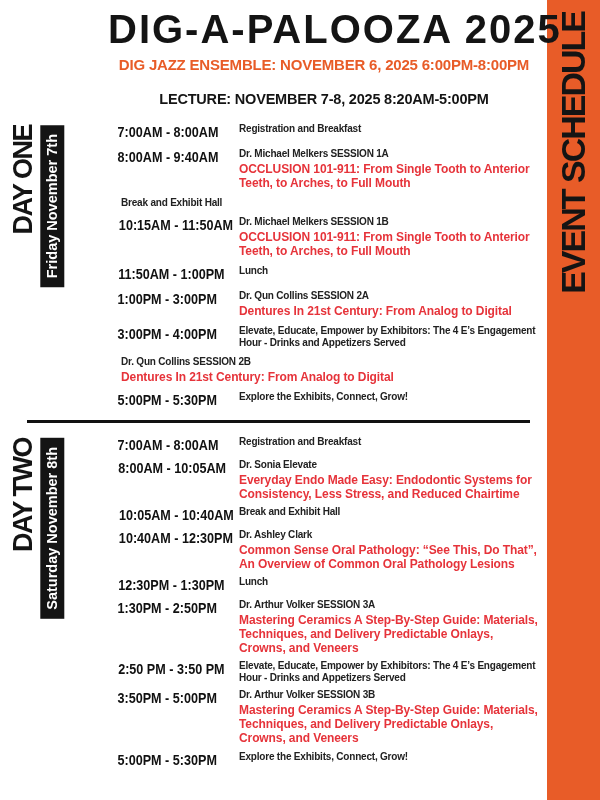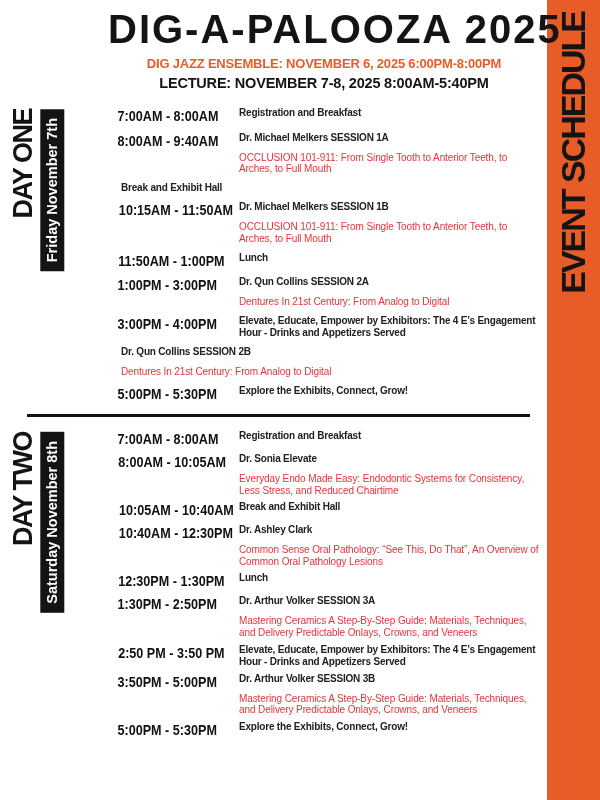--- a/index.html
+++ b/index.html
@@ -48,23 +48,23 @@
     line-height: 1.0;
     font-weight: bold;
     letter-spacing: 2px;
     color: #141414;
     white-space: nowrap;
     margin-bottom: 7px;
   }
   .sub-jazz {
     color: #E85C28;
     font-weight: bold;
-    font-size: 13px;
+    font-size: 15px;
     letter-spacing: -0.2px;
-    margin-bottom: 4px;
+    margin-bottom: 18px;
     white-space: nowrap;
   }
   .sub-lecture {
     color: #141414;
     font-weight: bold;
     font-size: 14.5px;
     letter-spacing: -0.2px;
     white-space: nowrap;
   }
 
@@ -118,26 +118,26 @@
   .time > span { display: inline-block; transform: scaleX(0.84); }
   .desc { margin-left: 13px; width: 308px; }
   .rtitle {
     font-size: 10px;
     font-weight: bold;
     line-height: 1.2;
     color: #212121;
     letter-spacing: -0.2px;
   }
   .rdetail {
-    font-size: 10px;
-    font-weight: normal;
+    font-size: 12px;
+    font-weight: bold;
     line-height: 1.18;
     color: #E6333A;
     letter-spacing: -0.1px;
-    margin-top: 8px;
+    margin-top: 2px;
   }
 
   .divider {
     border: none;
     border-top: 3px solid #111111;
     width: 503px;
     margin: 12px 0 13px -81px;
   }
 </style>
 </head>
@@ -147,21 +147,21 @@
 
   <div class="side-strip">
     <div class="banner-text">EVENT SCHEDULE</div>
   </div>
 
   <div class="content">
 
     <div class="header">
       <div class="title">DIG-A-PALOOZA 2025</div>
       <div class="sub-jazz">DIG JAZZ ENSEMBLE: NOVEMBER 6, 2025 6:00PM-8:00PM</div>
-      <div class="sub-lecture">LECTURE: NOVEMBER 7-8, 2025 8:00AM-5:40PM</div>
+      <div class="sub-lecture">LECTURE: NOVEMBER 7-8, 2025 8:20AM-5:00PM</div>
     </div>
 
     <div class="day-section day-one">
       <div class="day-rail">
         <div class="day-label">DAY ONE</div>
         <div class="day-bar">Friday November 7th</div>
       </div>
       <div class="rows">
           <div class="row">
             <div class="time"><span>7:00AM - 8:00AM</span></div>

